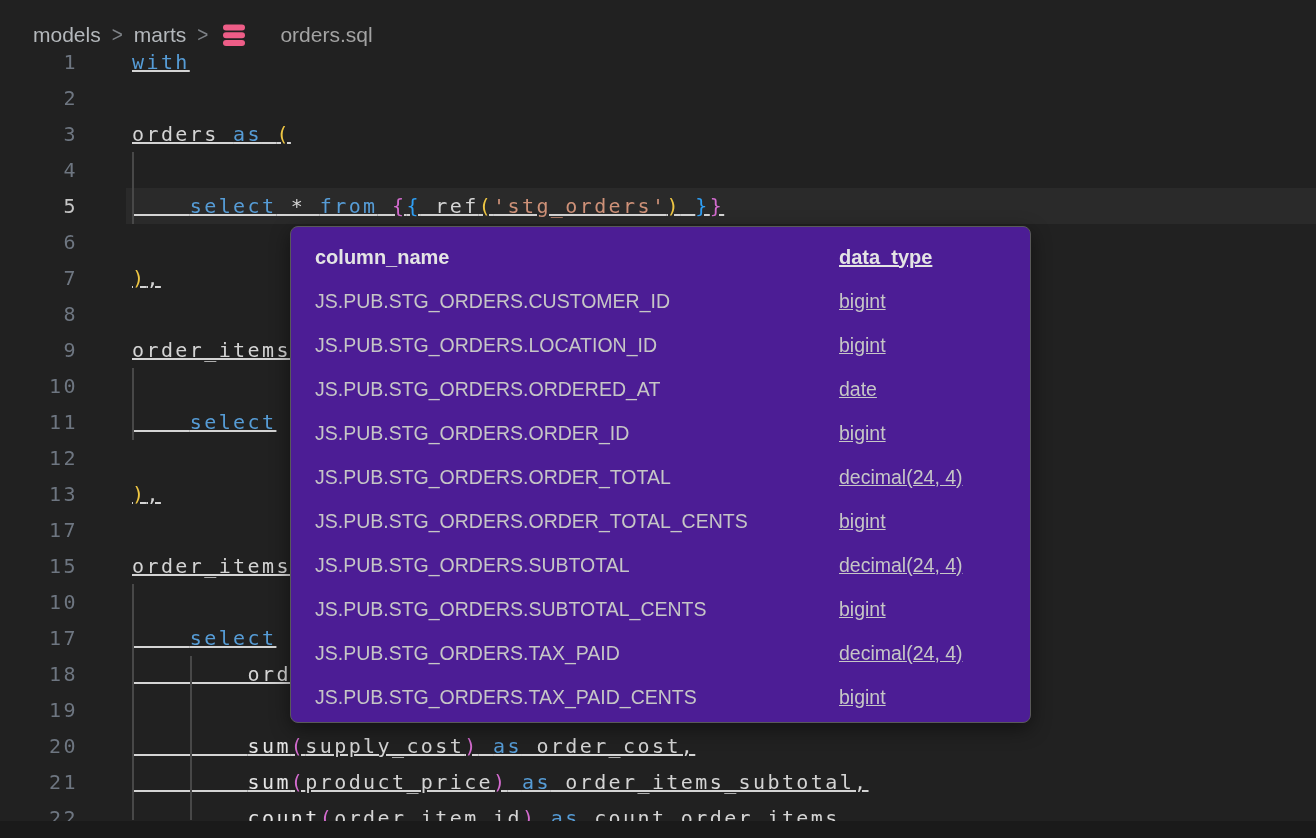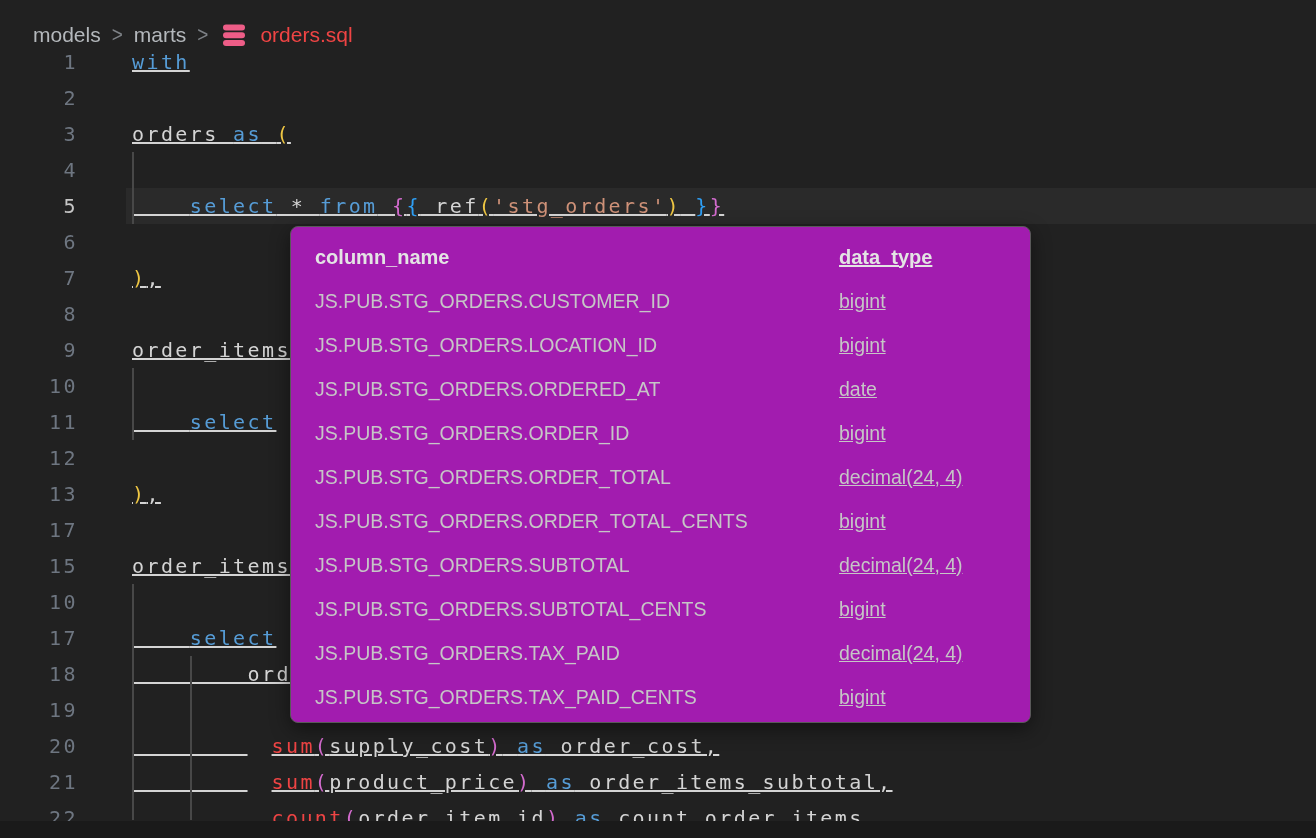--- a/index.html
+++ b/index.html
@@ -19,21 +19,21 @@
     left: 0; top: 13px;
     width: 100%; height: 44px;
     display: flex;
     align-items: center;
     padding-left: 33px;
     gap: 11px;
     font-size: 21px;
     color: #b4b8bc;
   }
   .breadcrumb .sep { color: #7d8186; font-size: 19px; transform: scaleY(1.15); }
-  .breadcrumb .file { color: #ef4444; }
+  .breadcrumb .file { color: #a3a3a3; margin-left: 20px; }
   .breadcrumb .db-icon { display: inline-flex; margin: 0 1px; }
   .crumb { cursor: pointer; }
 
   
   .editor-font {
     font-family: "DejaVu Sans Mono", monospace;
     font-size: 20px;
     letter-spacing: 2.4px;
     line-height: 36px;
   }
@@ -57,21 +57,21 @@
   .code-layer {
     position: absolute;
     left: 132px; top: 44px;
     z-index: 1;
   }
   .code-line { height: 36px; white-space: pre; color: #d4d4d4; cursor: text; text-decoration: underline; }
 
   .tok-kw  { color: #569cd6; }
   .tok-fg  { color: #d4d4d4; }
   .tok-str { color: #ce9178; }
-  .tok-fn  { color: #ef4444; margin-left: 24px; }
+  .tok-fn  { color: #e5e5e5; }
   .tok-b1  { color: #eec643; }
   .tok-b2  { color: #d36bce; }
   .tok-b3  { color: #2e9ff5; }
 
   .indent-guide {
     position: absolute;
     width: 1.5px;
     background: #484848;
     z-index: 1;
   }
@@ -86,21 +86,21 @@
     width: 100%; height: 17px;
     background: #1a1a1a;
     z-index: 5;
   }
 
   
   .popup {
     position: absolute;
     left: 290px; top: 226px;
     width: 741px; height: 497px;
-    background: #a21caf;
+    background: #4c1d95;
     border: 1.5px solid #595959;
     border-radius: 8px;
     padding: 8px 0 0 24px;
     z-index: 10;
     box-shadow: 0 6px 20px rgba(0,0,0,0.45);
     overflow: hidden;
   }
   .popup-row {
     display: flex;
     height: 44px;

